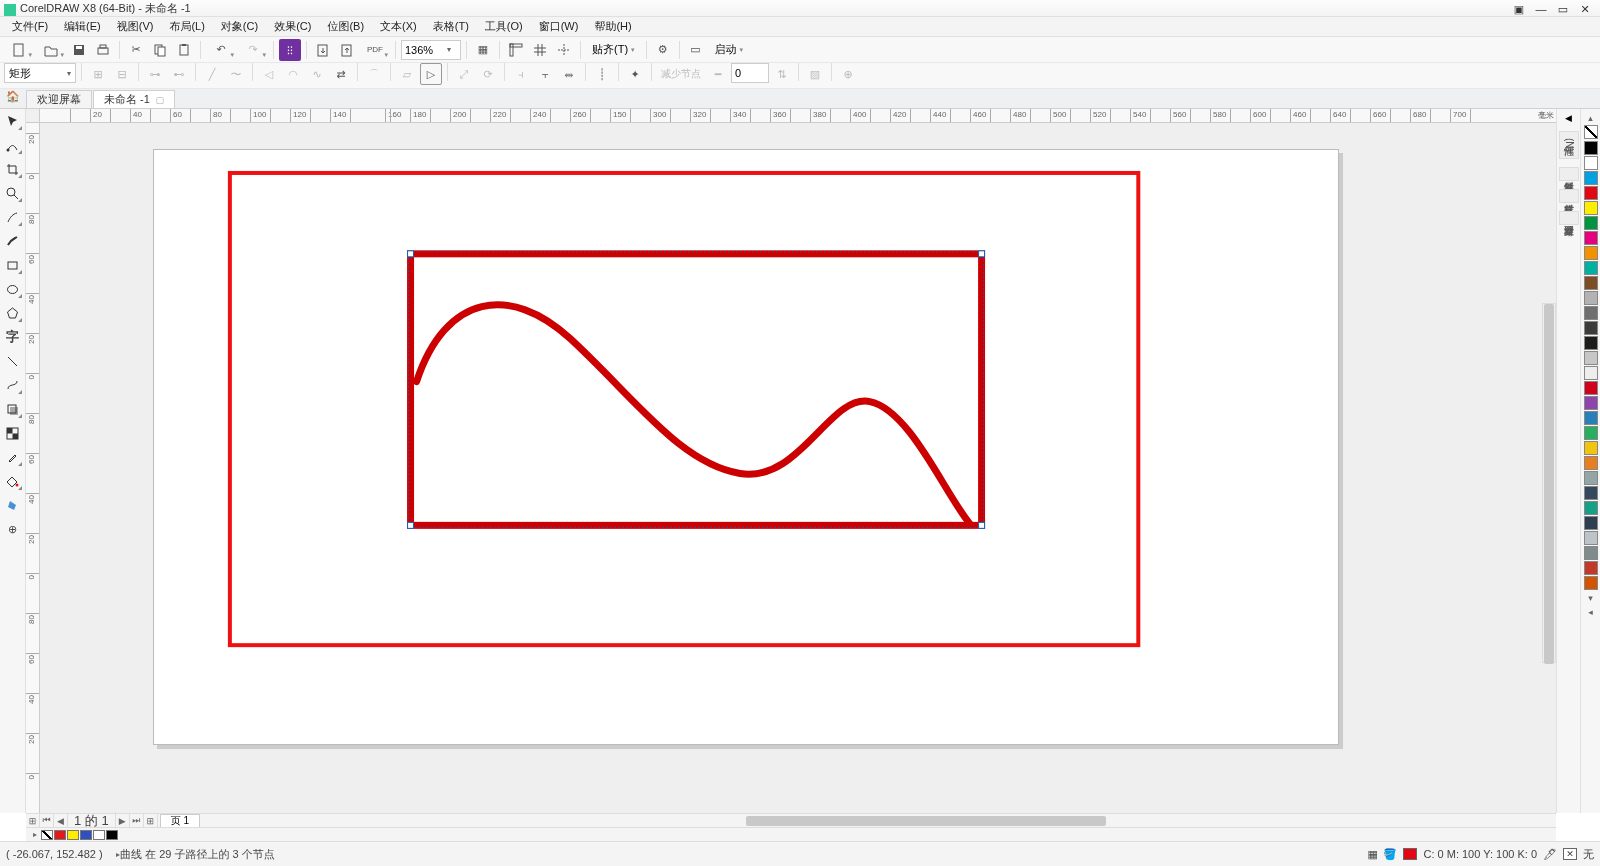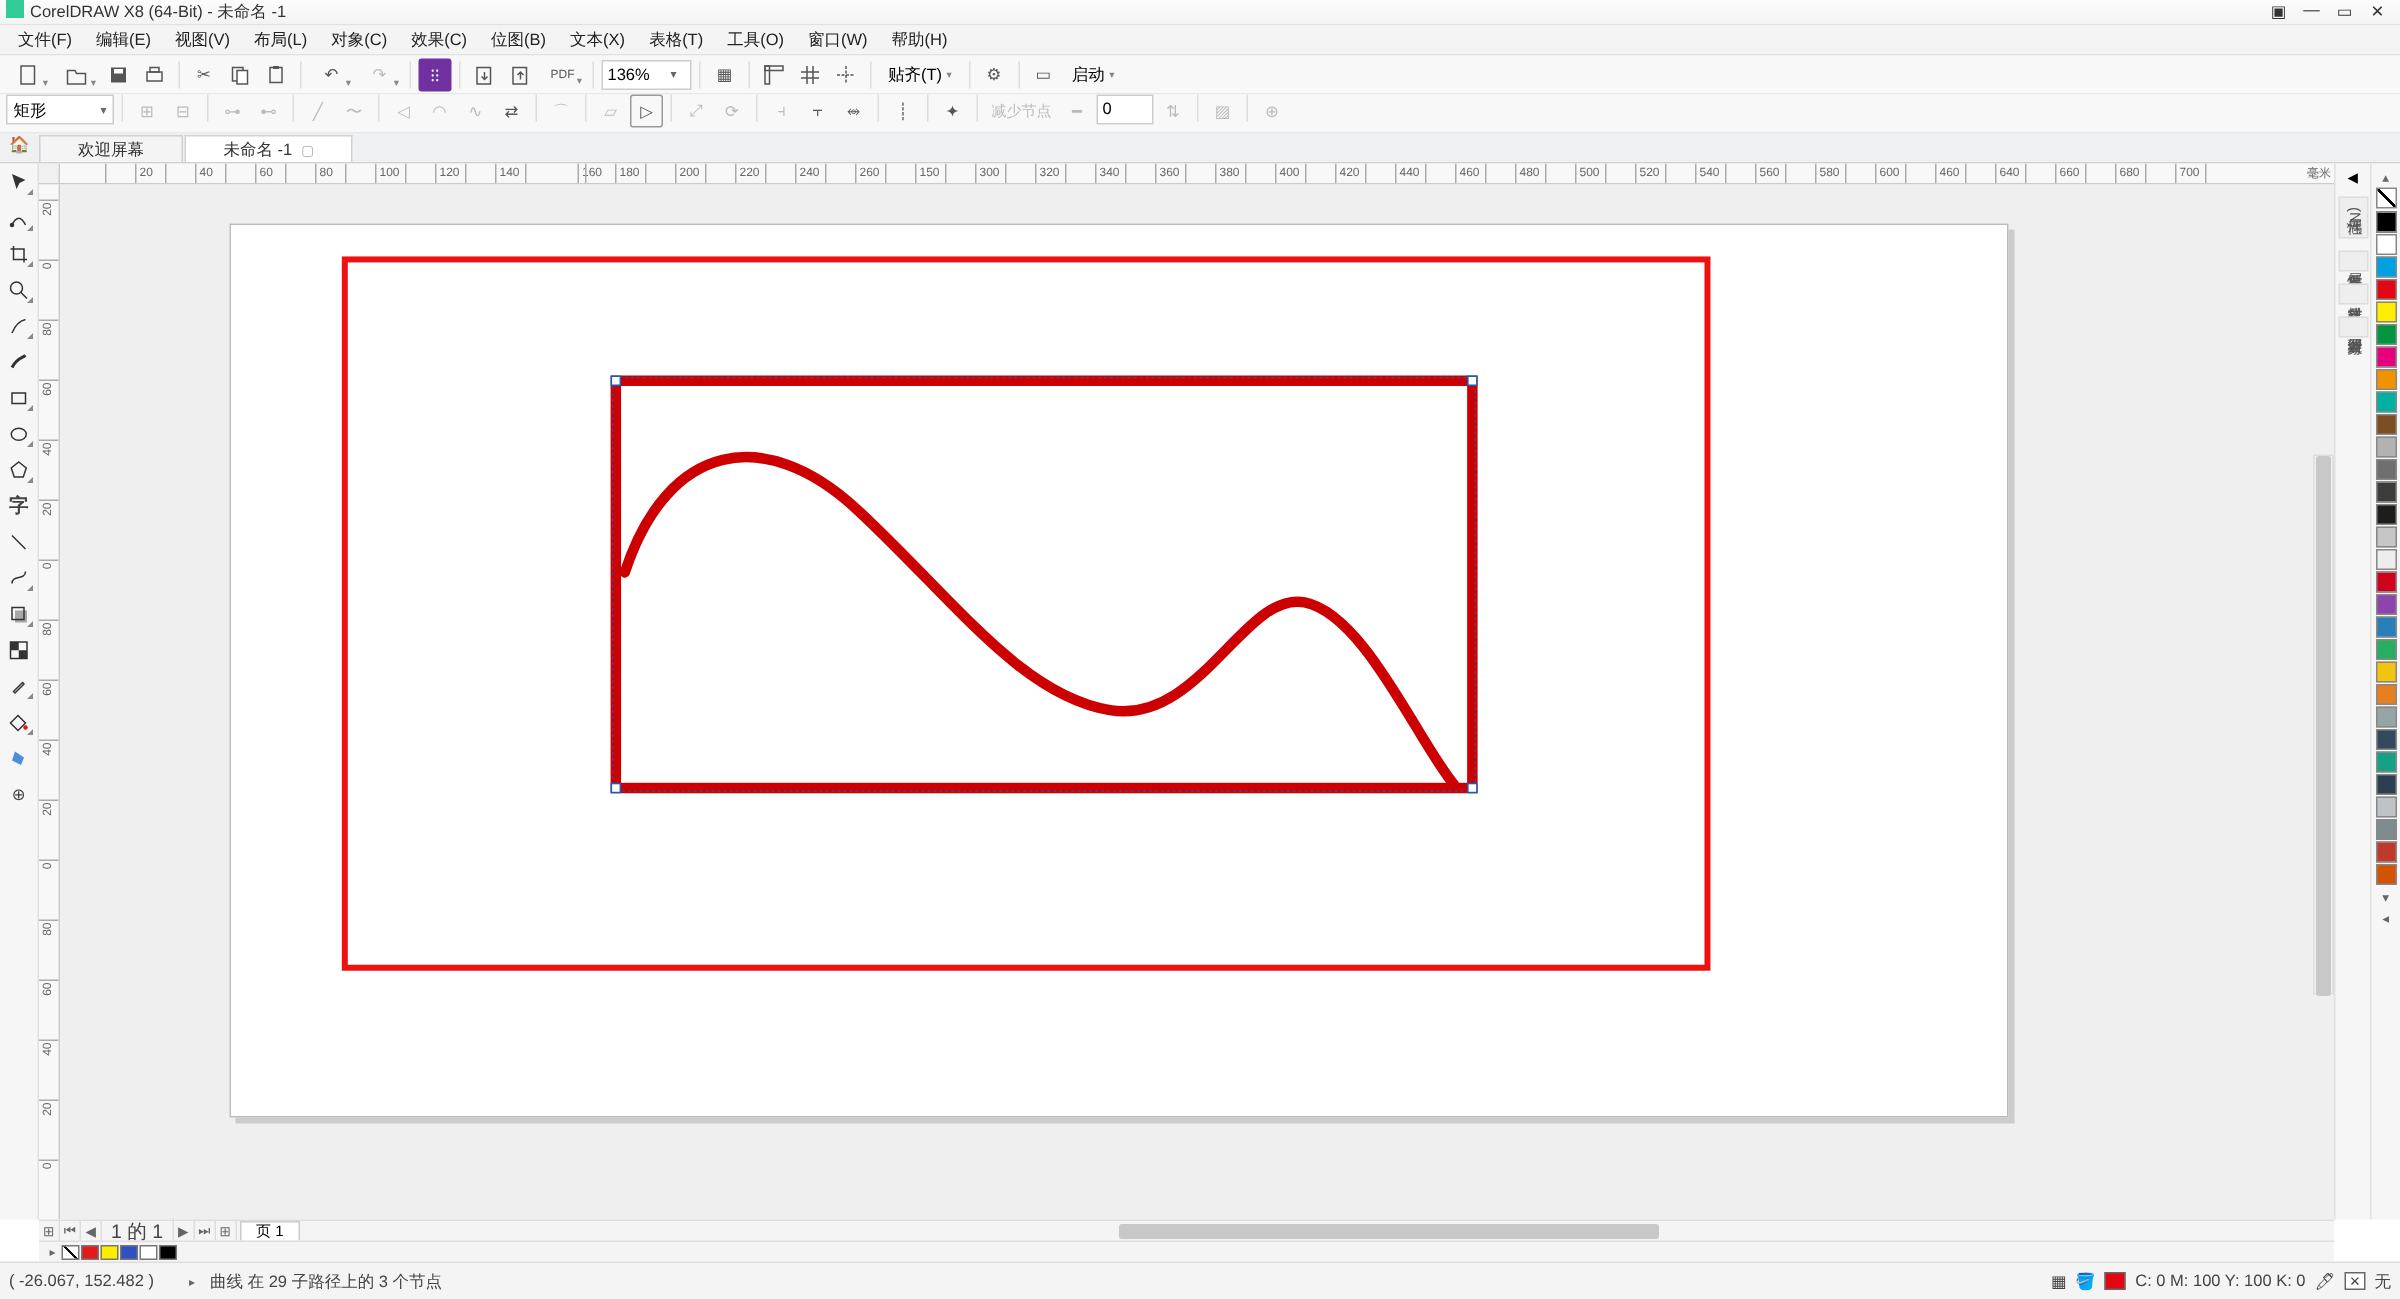--- a/index.html
+++ b/index.html
@@ -1,17 +1,17 @@
 <!DOCTYPE html>
 <html><head>
 <meta charset="utf-8">
 <style>
 * { margin: 0; padding: 0; box-sizing: border-box; font-family: "Microsoft YaHei", Arial, sans-serif; font-size: 11px; user-select: none; }
 html, body { width: 1600px; height: 866px; overflow: hidden; background: #fff; }
-.titlebar { height: 17px; background: linear-gradient(#fdfdfd,#f3f3f3); display: flex; align-items: flex-start; padding: 0 4px; border-bottom: 1px solid #e0e0e0; }
+.titlebar { height: 17px; background: linear-gradient(#fdfdfd,#f3f3f3); display: flex; align-items: flex-end; padding: 0 4px; border-bottom: 1px solid #e0e0e0; }
 .titlebar .app-icon { width: 12px; height: 12px; background: #3c9; margin-right: 4px; }
 .titlebar .title { flex: 0 0 auto; color: #333; }
 .titlebar .spacer { flex: 1; }
 .titlebar .winbtn { width: 22px; height: 14px; display: flex; align-items: center; justify-content: center; color: #333; cursor: pointer; }
 .menubar { height: 20px; background: #f4f4f4; display: flex; align-items: center; padding: 0 4px; border-bottom: 1px solid #e0e0e0; }
 .menubar .mi { padding: 2px 8px; cursor: pointer; color: #222; }
 .toolbar1 { height: 26px; background: #f8f8f8; display: flex; align-items: center; padding: 0 4px; border-bottom: 1px solid #e8e8e8; gap: 2px; }
 .tbtn { width: 22px; height: 22px; display: flex; align-items: center; justify-content: center; cursor: pointer; border-radius: 2px; color: #555; }
 .tbtn.disabled { color: #bbb; cursor: default; }
 .tbtn.drop { width: 30px; position: relative; }
@@ -21,21 +21,21 @@
 .zoom-box input { border: none; width: 40px; font-size: 11px; padding: 0 3px; outline: none; }
 .zoom-box .zd { width: 14px; text-align: center; font-size: 8px; color: #666; cursor: pointer; }
 .text-btn { padding: 0 6px; height: 22px; display: flex; align-items: center; cursor: pointer; border-radius: 2px; gap: 3px; }
 .text-btn .dd { font-size: 7px; color: #888; }
 .toolbar2 { height: 26px; background: #f8f8f8; display: flex; align-items: flex-start; padding: 0 4px; border-bottom: 1px solid #e8e8e8; gap: 2px; }
 .shape-combo { width: 72px; height: 20px; border: 1px solid #ccc; background: #fff; display: flex; align-items: center; padding: 0 4px; cursor: pointer; }
 .shape-combo .dd { margin-left: auto; font-size: 8px; color: #666; }
 .num-box { width: 38px; height: 20px; border: 1px solid #ccc; background: #fff; display: flex; align-items: center; padding: 0 3px; }
 .tab-strip { height: 20px; background: #eef0f2; display: flex; align-items: flex-end; padding: 0 4px; border-bottom: 1px solid #d0d0d0; }
 .tab-strip .home-icon { width: 16px; height: 16px; margin: 0 4px 2px 2px; cursor: pointer; color: #555; }
-.doc-tab { height: 18px; padding: 0 25px; display: flex; align-items: center; border: 1px solid #d0d0d0; border-bottom: none; margin-right: 1px; cursor: pointer; background: #f4f4f4; color: #333; font-size: 10.5px; }
+.doc-tab { height: 18px; padding: 0 10px; display: flex; align-items: center; border: 1px solid #d0d0d0; border-bottom: none; margin-right: 1px; cursor: pointer; background: #f4f4f4; color: #333; font-size: 10.5px; }
 .doc-tab.active { background: #fff; }
 .doc-tab .tclose { margin-left: 6px; font-size: 9px; color: #aaa; }
 .work-wrap { position: absolute; top: 109px; left: 0; right: 0; bottom: 53px; display: flex; }
 .left-tools { width: 26px; background: #f6f6f6; border-right: 1px solid #e0e0e0; display: flex; flex-direction: column; align-items: center; padding-top: 2px; gap: 4px; }
 .ltool { width: 20px; height: 20px; display: flex; align-items: center; justify-content: center; cursor: pointer; border-radius: 2px; color: #444; position: relative; }
 .ltool.fly::after { content: ""; position: absolute; right: 1px; bottom: 1px; border: 2px solid transparent; border-right-color: #888; border-bottom-color: #888; }
 .ruler-corner { position: absolute; top: 0; left: 26px; width: 14px; height: 14px; background: #f0f0f0; border-right: 1px solid #ccc; border-bottom: 1px solid #ccc; }
 .h-ruler { position: absolute; top: 0; left: 40px; right: 44px; height: 14px; background: #f8f8f8; border-bottom: 1px solid #ccc; overflow: hidden; }
 .h-ruler .tick { position: absolute; top: 0; bottom: 0; border-left: 1px solid #aaa; }
 .h-ruler .tick span { position: absolute; top: 1px; left: 2px; font-size: 8px; color: #666; }
@@ -58,21 +58,21 @@
 .pn-btn { width: 14px; height: 14px; display: flex; align-items: center; justify-content: center; font-size: 9px; color: #666; cursor: pointer; border-right: 1px solid #ddd; }
 .pn-text { padding: 0 6px; font-size: 13px; color: #444; border-right: 1px solid #ddd; }
 .pn-tab { padding: 0 10px; height: 14px; display: flex; align-items: center; font-size: 10px; background: #fff; border: 1px solid #ccc; border-bottom: none; margin-left: 2px; cursor: pointer; }
 .hscroll-track { flex: 1; height: 14px; position: relative; margin-left: 6px; }
 .hscroll-thumb { position: absolute; height: 10px; top: 2px; background: #c8c8c8; border-radius: 2px; }
 .doc-palette { position: absolute; left: 26px; right: 44px; bottom: 25px; height: 14px; background: #f4f4f4; border-top: 1px solid #ddd; display: flex; align-items: center; padding-left: 4px; gap: 1px; }
 .doc-palette .arrow { width: 10px; text-align: center; font-size: 8px; color: #666; cursor: pointer; }
 .doc-palette .sw2 { width: 12px; height: 10px; border: 1px solid #777; cursor: pointer; }
 .doc-palette .nofill2 { width: 12px; height: 10px; border: 1px solid #777; background: #fff; position: relative; cursor: pointer; }
 .doc-palette .nofill2::after { content: ""; position: absolute; inset: 0; background: linear-gradient(45deg, transparent 44%, #000 44%, #000 56%, transparent 56%); }
-.statusbar { position: absolute; left: 0; right: 0; bottom: 0; height: 25px; background: #f4f4f4; border-top: 1px solid #ddd; display: flex; align-items: center; padding: 0 6px; gap: 10px; color: #444; font-size: 10.5px; }
+.statusbar { position: absolute; left: 0; right: 0; bottom: 0; height: 25px; background: #f4f4f4; border-top: 1px solid #ddd; display: flex; align-items: center; padding: 0 6px; color: #444; font-size: 10.5px; }
 .statusbar .coords { width: 110px; }
 .statusbar .arrow { font-size: 8px; color: #666; }
 .statusbar .right-group { margin-left: auto; display: flex; align-items: center; gap: 6px; }
 .statusbar .fill-sw { width: 14px; height: 12px; border: 1px solid #666; }
 .statusbar .nofill3 { width: 14px; height: 12px; border: 1px solid #666; background: #fff; position: relative; }
 .statusbar .nofill3::after { content: "✕"; position: absolute; inset: 0; display: flex; align-items: center; justify-content: center; font-size: 9px; }
 svg { display: block; }
 .scroll-v-outer { position: absolute; right: 0; top: 180px; width: 14px; height: 360px; background: #eee; border: 1px solid #ddd; }
 .scroll-v-thumb { position: absolute; left: 1px; right: 1px; top: 0; height: 360px; background: #c8c8c8; border-radius: 2px; }
 </style>

